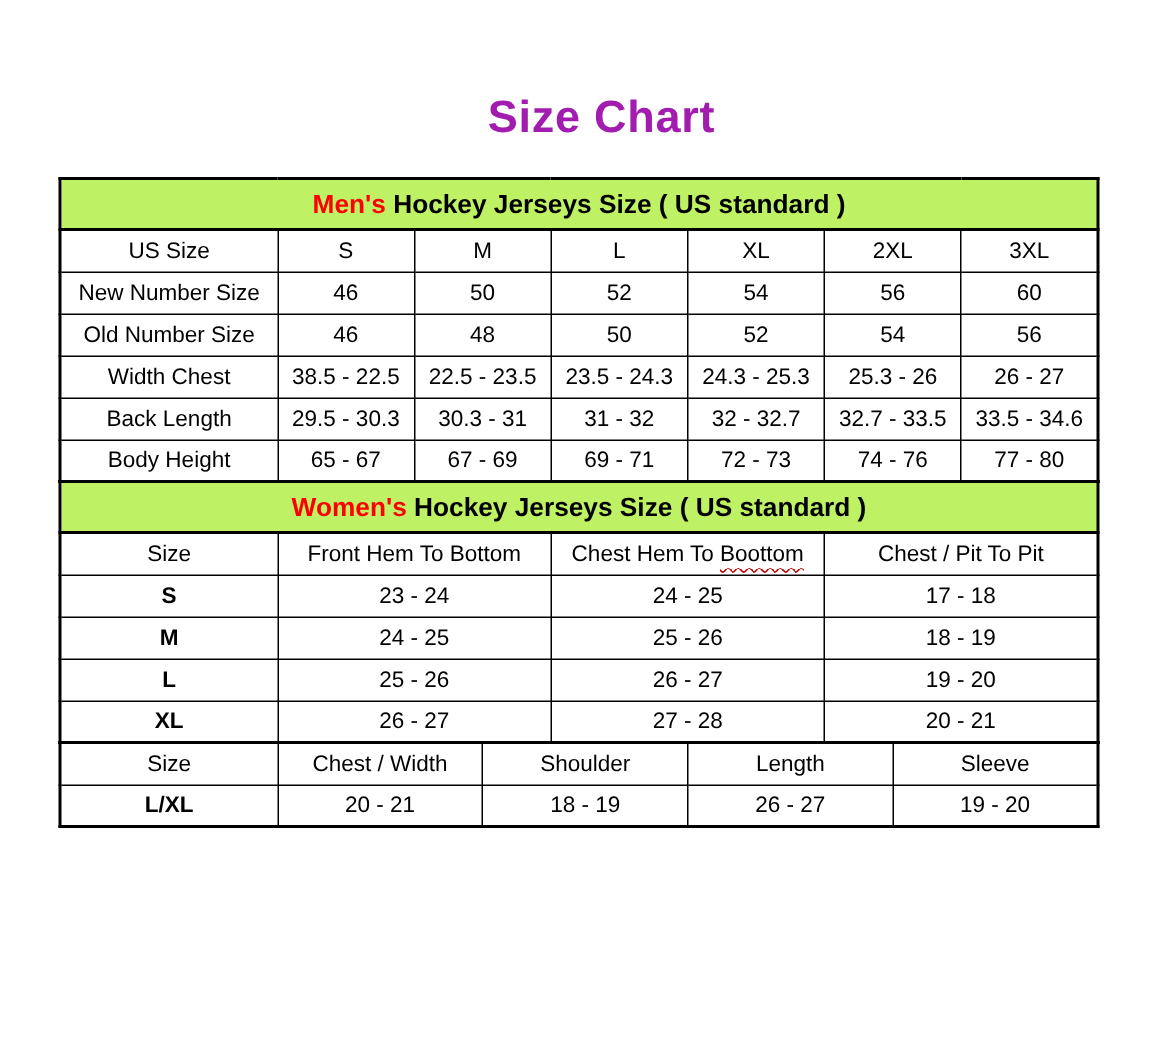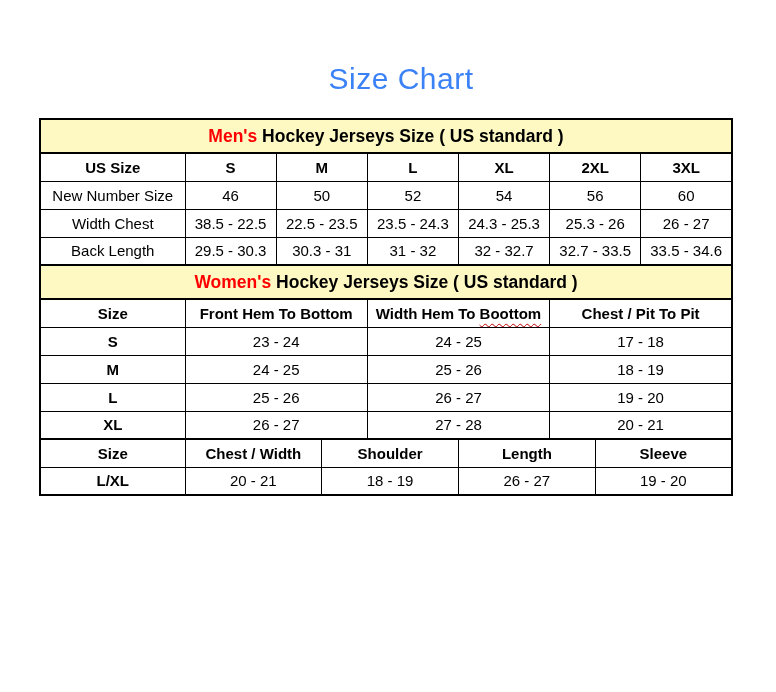--- a/index.html
+++ b/index.html
@@ -8,22 +8,22 @@
     width: 776px; height: 692px;
     background: #ffffff;
     font-family: "Liberation Sans", sans-serif;
     color: #000;
   }
   .page { width: 776px; height: 692px; overflow: hidden; }
   .title {
     margin: 62px 0 22px 0;
     text-align: center;
     font-size: 30px;
-    font-weight: normal;
-    color: #3b82f6;
+    font-weight: bold;
+    color: #a21caf;
     letter-spacing: 0.5px;
     padding-left: 26px;
   }
   .tables { width: 694px; margin-left: 39px; }
   table.size-table {
     border-collapse: collapse;
     table-layout: fixed;
     width: 694px;
     border: 2px solid #000;
   }
@@ -32,28 +32,28 @@
     border: 1px solid #000;
     text-align: center;
     vertical-align: middle;
     font-size: 15px;
     height: 28px;
     padding: 0 2px;
     white-space: nowrap;
     overflow: hidden;
   }
   td.band {
-    background: #fef9c3;
+    background: #bef264;
     font-weight: bold;
     font-size: 17.5px;
     height: 34px;
     border: 2px solid #000;
   }
   .red { color: #FF0000; }
-  .head-row td { font-weight: bold; }
+  .head-row td { font-weight: normal; }
   td.rowlabel-bold { font-weight: bold; }
   .wavy {
     margin-left: 0.28em;
     text-decoration: underline;
     text-decoration-style: wavy;
     text-decoration-color: #C00000;
     text-decoration-thickness: 1px;
     text-underline-offset: 4px;
   }
   col.col-label { width: 145px; }
@@ -93,55 +93,73 @@
         <tr>
           <td>New Number Size</td>
           <td>46</td>
           <td>50</td>
           <td>52</td>
           <td>54</td>
           <td>56</td>
           <td>60</td>
         </tr>
         <tr>
+          <td>Old Number Size</td>
+          <td>46</td>
+          <td>48</td>
+          <td>50</td>
+          <td>52</td>
+          <td>54</td>
+          <td>56</td>
+        </tr>
+        <tr>
           <td>Width Chest</td>
           <td>38.5 - 22.5</td>
           <td>22.5 - 23.5</td>
           <td>23.5 - 24.3</td>
           <td>24.3 - 25.3</td>
           <td>25.3 - 26</td>
           <td>26 - 27</td>
         </tr>
         <tr>
           <td>Back Length</td>
           <td>29.5 - 30.3</td>
           <td>30.3 - 31</td>
           <td>31 - 32</td>
           <td>32 - 32.7</td>
           <td>32.7 - 33.5</td>
           <td>33.5 - 34.6</td>
         </tr>
+        <tr>
+          <td>Body Height</td>
+          <td>65 - 67</td>
+          <td>67 - 69</td>
+          <td>69 - 71</td>
+          <td>72 - 73</td>
+          <td>74 - 76</td>
+          <td>77 - 80</td>
+        </tr>
       </tbody>
     </table>
 
     <table class="size-table">
       <colgroup>
           <col class="col-label">
           <col>
           <col>
           <col>
         </colgroup>
       <tbody>
         <tr>
           <td colspan="4" class="band"><span class="red">Women's</span><span> Hockey Jerseys Size ( US standard )</span></td>
         </tr>
         <tr class="head-row">
           <td>Size</td>
           <td>Front Hem To Bottom</td>
-          <td><span>Width Hem To</span><span class="wavy">Boottom</span></td>
+          <td><span>Chest Hem To</span><span class="wavy">Boottom</span></td>
           <td>Chest / Pit To Pit</td>
         </tr>
         <tr>
           <td class="rowlabel-bold">S</td>
           <td>23 - 24</td>
           <td>24 - 25</td>
           <td>17 - 18</td>
         </tr>
         <tr>
           <td class="rowlabel-bold">M</td>

